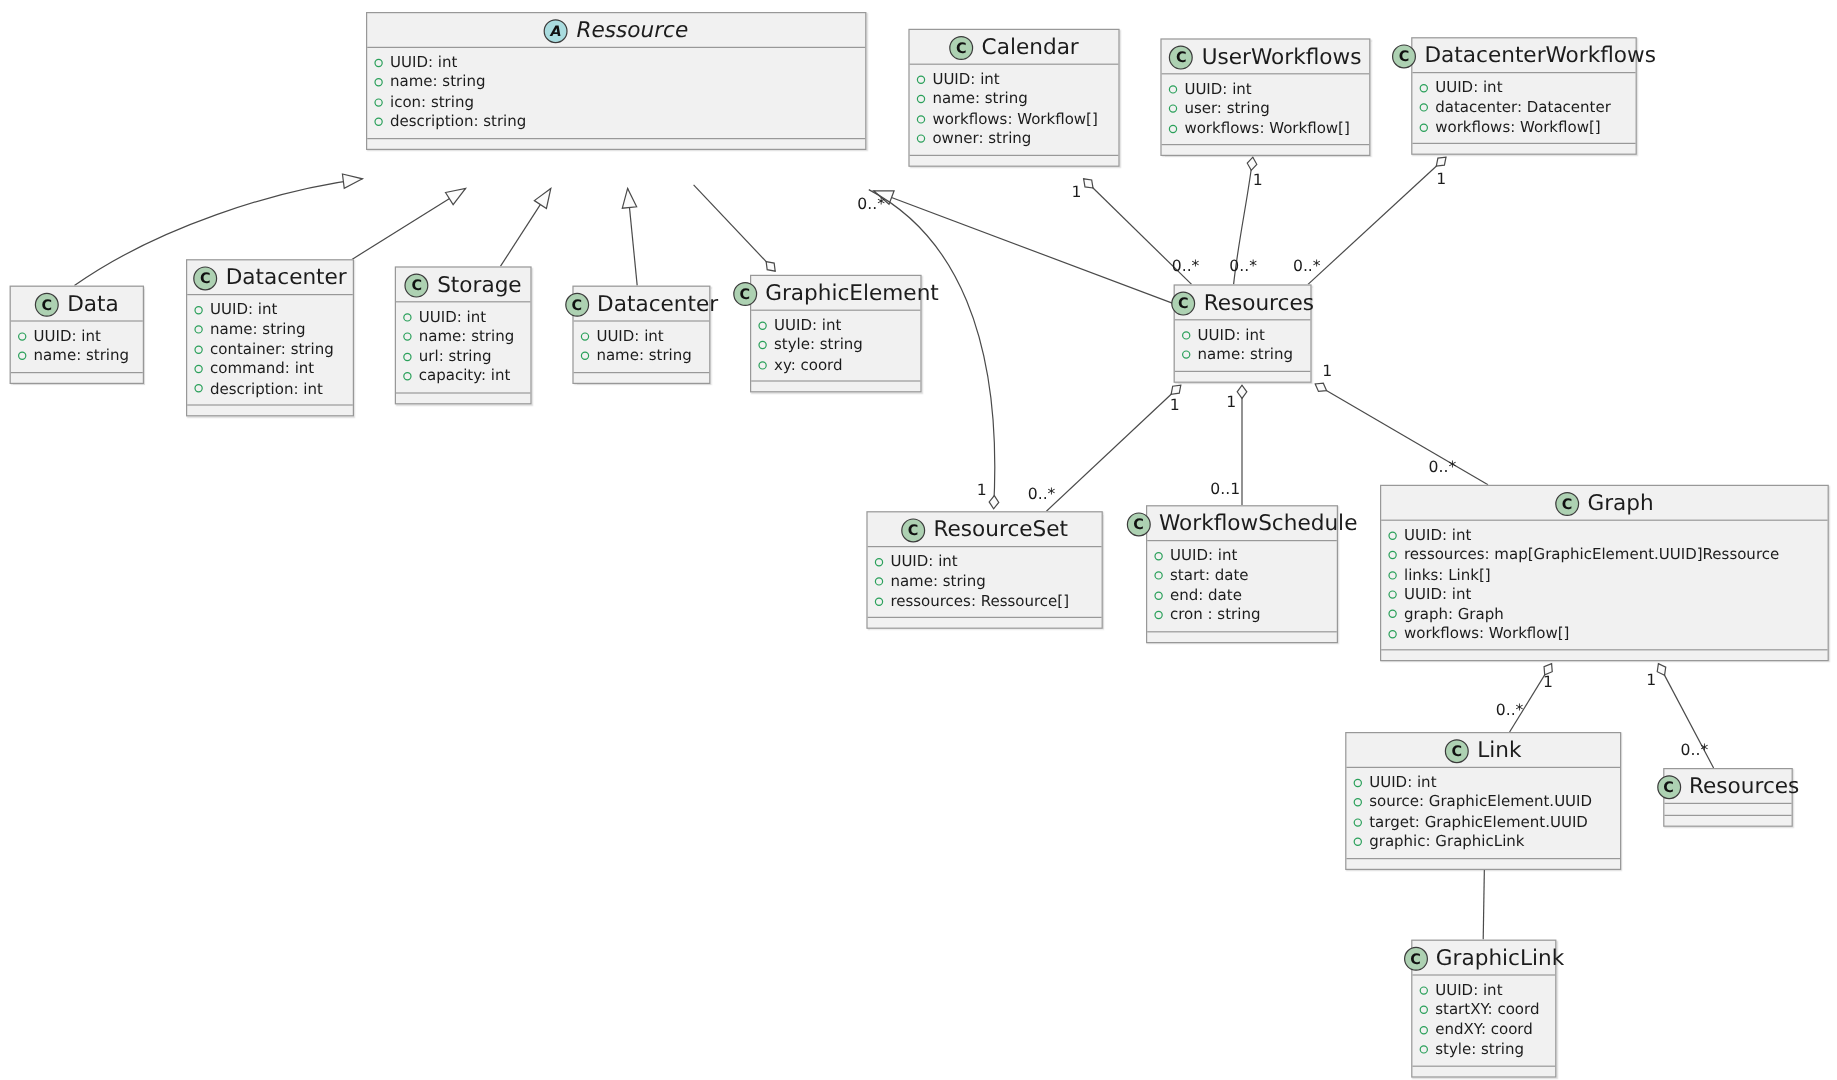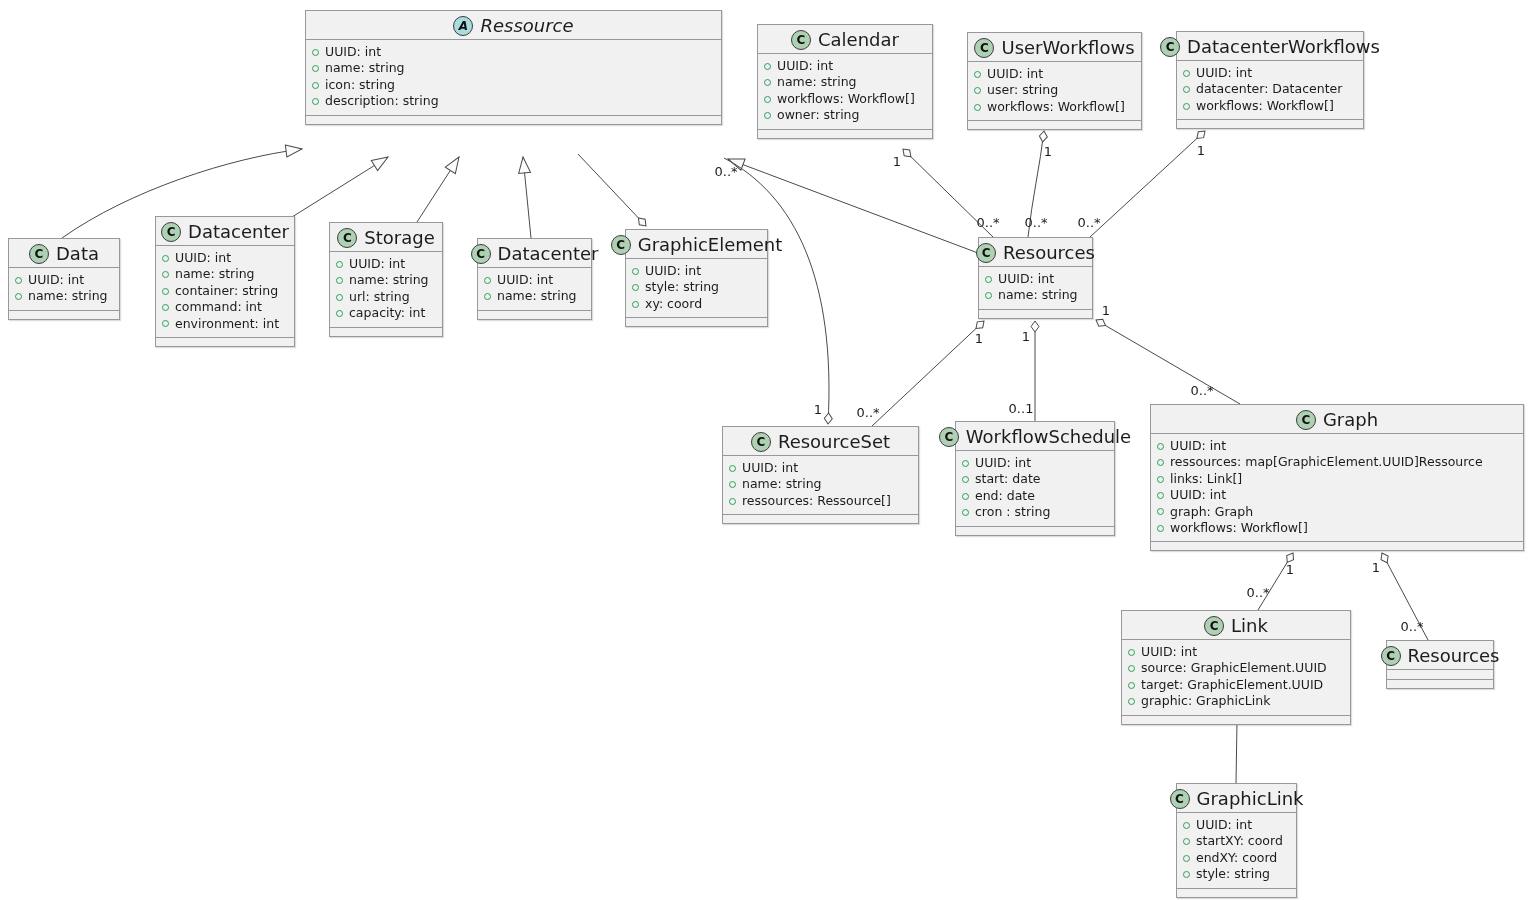--- a/index.html
+++ b/index.html
@@ -117,21 +117,21 @@
         <li>
           <span class="field-dot"></span>
           <span>container: string</span>
         </li>
         <li>
           <span class="field-dot"></span>
           <span>command: int</span>
         </li>
         <li>
           <span class="field-dot"></span>
-          <span>environment: int</span>
+          <span>description: int</span>
         </li>
       </ul>
       <div class="methods-compartment"></div>
     </div>
     <div class="uml-class" style="left: 329px; top: 222px; width: 114px;">
       <div class="uml-header">
         <span class="type-icon">C</span>
         <span class="class-title">Storage</span>
       </div>
       <ul class="attrs">

